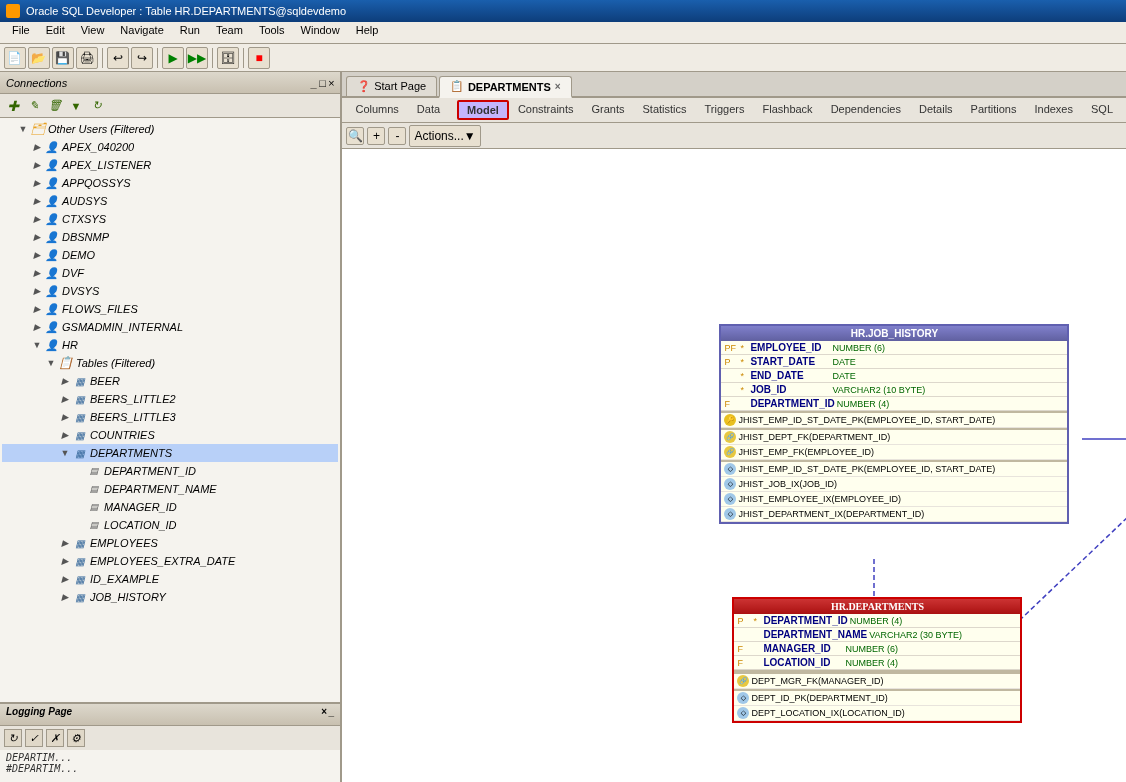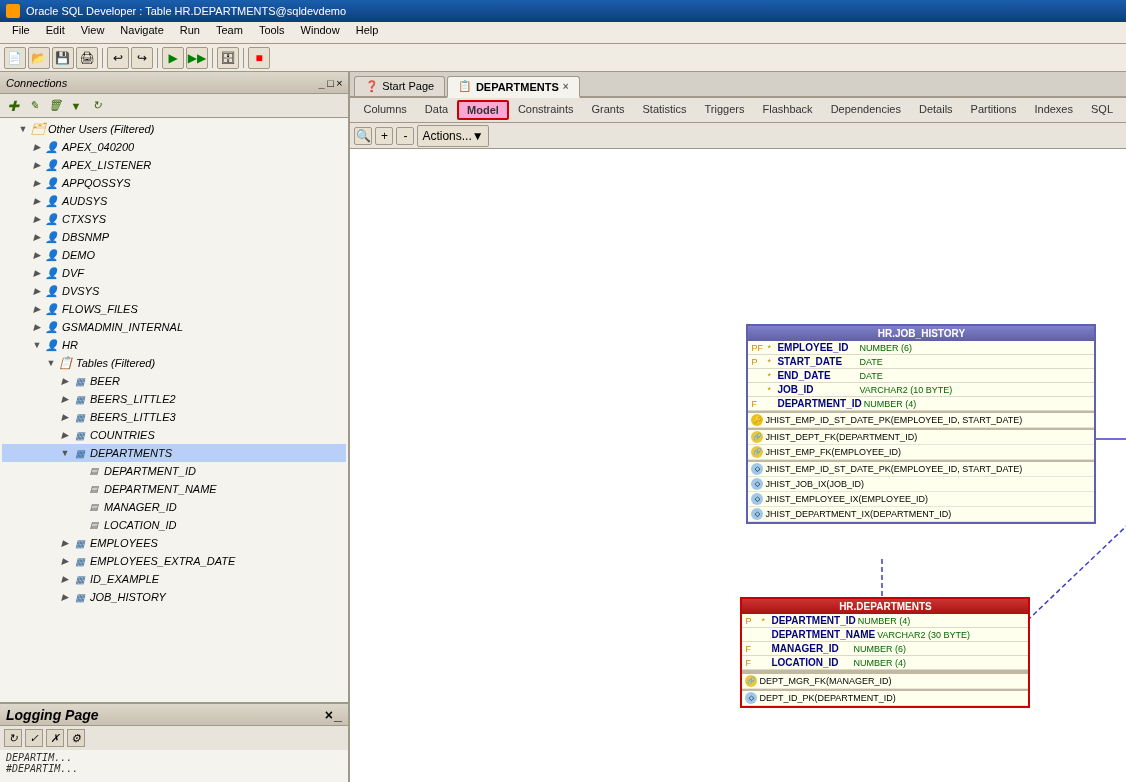--- a/index.html
+++ b/index.html
@@ -172,23 +172,24 @@
     }
     .subtab {
       padding: 2px 8px;
       border: 1px solid transparent;
       border-radius: 2px;
       cursor: pointer;
       font-size: 11px;
       color: #333;
     }
     .subtab.active {
-      background: #f9a8d4;
+      background: #c4b5fd;
       border-color: #a0998a;
       font-weight: bold;
+      margin-left: 8px;
     }
 
     
     #model-toolbar {
       background: #e8e4dc;
       border-bottom: 1px solid #a0998a;
       display: flex;
       align-items: center;
       padding: 2px 4px;
       gap: 3px;
@@ -257,24 +258,23 @@
       height: 80px;
       background: #f5f3ee;
       border-top: 2px solid #a0998a;
       display: flex;
       flex-direction: column;
     }
     #log-header {
       background: linear-gradient(to bottom, #ddd8cc, #c8c0b0);
       border-bottom: 1px solid #a0998a;
       padding: 2px 6px;
-      font-size: 14px;
+      font-size: 10px;
       font-weight: bold;
       display: flex;
-      align-items: center;
       gap: 20px;
       height: 22px;
     }
     #log-toolbar {
       display: flex;
       align-items: center;
       padding: 2px 4px;
       gap: 3px;
       background: #e8e4dc;
       height: 24px;
@@ -568,21 +568,21 @@
 
         <line x1="660" y1="488" x2="810" y2="345" stroke="#4040c0" stroke-width="1.5" stroke-dasharray="5,3"></line>
         <line x1="810" y1="345" x2="820" y2="345" stroke="#4040c0" stroke-width="1.5" stroke-dasharray="5,3"></line>
 
         <line x1="1082" y1="330" x2="1100" y2="330" stroke="#4040c0" stroke-width="1.5"></line>
         <line x1="1100" y1="330" x2="1100" y2="530" stroke="#4040c0" stroke-width="1.5" stroke-dasharray="5,3"></line>
         <line x1="1100" y1="530" x2="950" y2="530" stroke="#4040c0" stroke-width="1.5" stroke-dasharray="5,3"></line>
         <polygon points="950,525 950,535 943,530" fill="#4040c0"></polygon>
       </svg>
 
-      <div class="er-table" style="left:396px; top:175px; width:350px;">
+      <div class="er-table" style="left:377px; top:175px; width:350px;">
         <div class="er-table-header">HR.JOB_HISTORY</div>
         <div class="er-table-row">
           <span class="er-col-key">PF</span>
           <span style="color:#cc8800;font-size:9px;width:8px;flex-shrink:0;">*</span>
           <span class="er-col-name">EMPLOYEE_ID</span>
           <span class="er-col-type">NUMBER (6)</span>
         </div>
         <div class="er-table-row">
           <span class="er-col-key">P</span>
           <span style="color:#cc8800;font-size:9px;width:8px;flex-shrink:0;">*</span>
@@ -637,21 +637,21 @@
           <div class="er-idx-icon">◇</div>
           <span>JHIST_EMPLOYEE_IX(EMPLOYEE_ID)</span>
         </div>
         <div class="er-fk-row">
           <div class="er-idx-icon">◇</div>
           <span>JHIST_DEPARTMENT_IX(DEPARTMENT_ID)</span>
         </div>
       </div>
 
       <div class="er-table selected" style="left:390px; top:448px; width:290px;">
-        <div class="er-table-header" style="background:linear-gradient(to bottom,#cc3333,#aa1111);">HR.DEPARTMENTS</div>
+        <div class="er-table-header" style="background:linear-gradient(to bottom,#cc3333,#aa1111);font-family:Liberation Serif, serif;">HR.DEPARTMENTS</div>
         <div class="er-table-row">
           <span class="er-col-key">P</span>
           <span style="color:#cc8800;font-size:9px;width:8px;">*</span>
           <span class="er-col-name">DEPARTMENT_ID</span>
           <span class="er-col-type">NUMBER (4)</span>
         </div>
         <div class="er-table-row">
           <span class="er-col-key"></span>
           <span style="color:#cc8800;font-size:9px;width:8px;"></span>
           <span class="er-col-name">DEPARTMENT_NAME</span>
@@ -673,18 +673,22 @@
         <div class="er-section-divider"></div>
         <div class="er-fk-row">
           <div class="er-fk-icon">🔗</div>
           <span>DEPT_MGR_FK(MANAGER_ID)</span>
         </div>
         <div class="er-section-divider"></div>
         <div class="er-fk-row">
           <div class="er-idx-icon">◇</div>
           <span>DEPT_ID_PK(DEPARTMENT_ID)</span>
         </div>
+        <div class="er-fk-row">
+          <div class="er-idx-icon">◇</div>
+          <span>DEPT_LOCATION_IX(LOCATION_ID)</span>
+        </div>
       </div>
 
     </div>
   </div>
 
 </div>
 
 </body></html>

